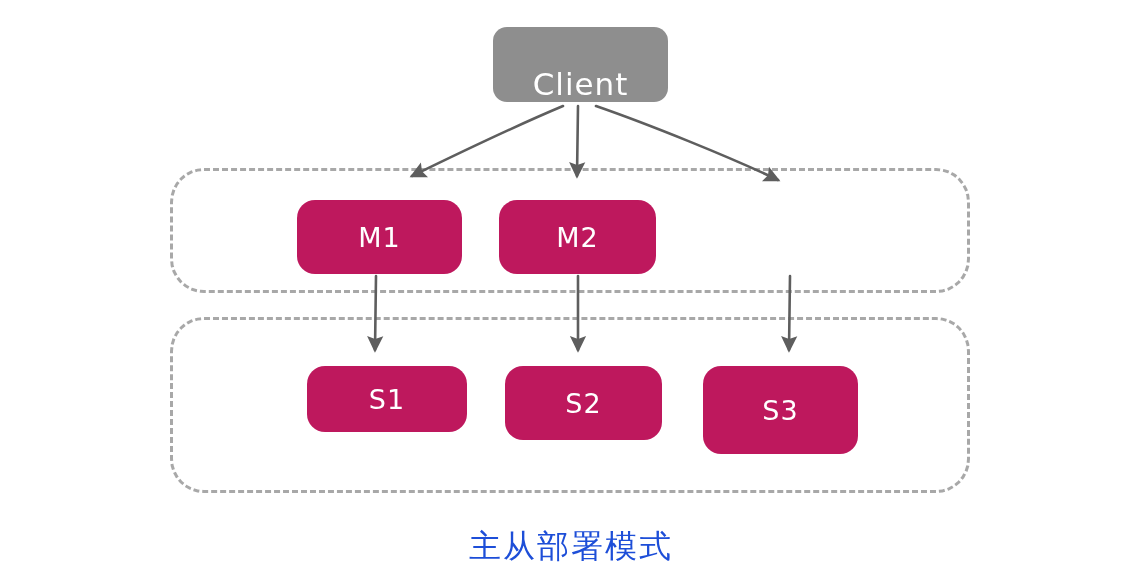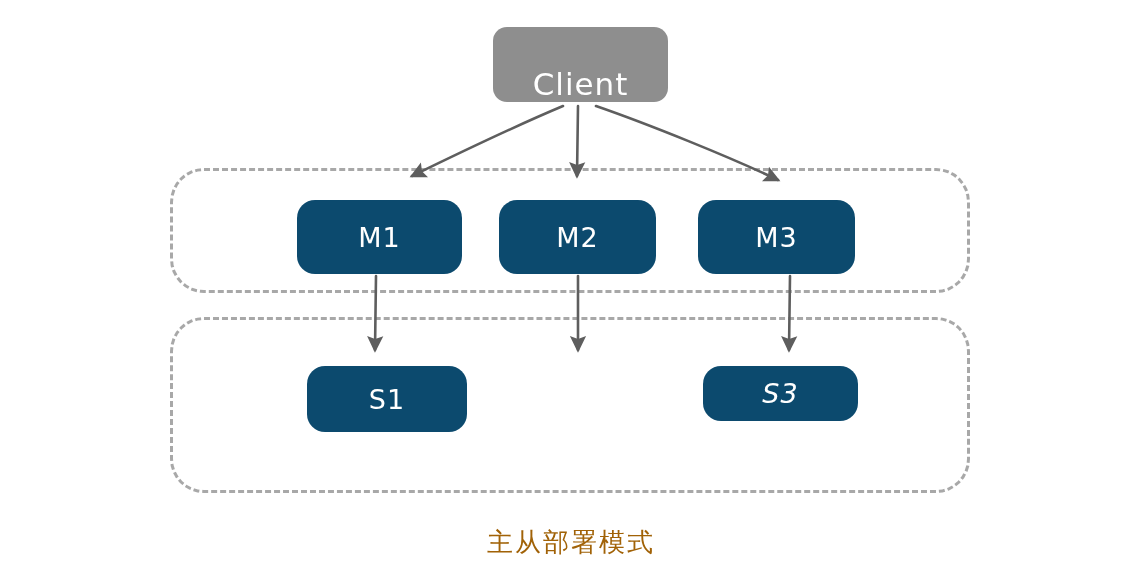--- a/index.html
+++ b/index.html
@@ -34,37 +34,37 @@
     box-sizing: border-box;
     color: #ffffff;
     letter-spacing: 1px;
   }
   .node-client {
     background: #8e8e8e;
     border-radius: 14px;
     font-size: 31px;
   }
   .node-pink {
-    background: #0c4a6e;
+    background: #be185d;
     border-radius: 18px;
     font-size: 27px;
   }
   .group-box {
     position: absolute;
     box-sizing: border-box;
     border: 3px dashed #a8a8a8;
     border-radius: 34px;
     background: transparent;
   }
   .caption {
     position: absolute;
     width: 100%;
     text-align: center;
-    color: #a16207;
-    font-size: 26px;
+    color: #1d4ed8;
+    font-size: 32px;
     letter-spacing: 2px;
     font-family: "DejaVu Sans", sans-serif;
   }
 </style>
 </head>
 <body>
 
 <div id="diagram-root">
 
   <div class="group-box" style="left:170px; top:168px; width:800px; height:125px;"></div>
@@ -96,26 +96,26 @@
   <div class="node node-client" style="left:493px; top:27px; width:175px; height:75px;align-items:flex-end;">
     <span>Client</span>
   </div>
 
   <div class="node node-pink" style="left:297px; top:200px; width:165px; height:74px;">
     <span>M1</span>
   </div>
   <div class="node node-pink" style="left:499px; top:200px; width:157px; height:74px;">
     <span>M2</span>
   </div>
-  <div class="node node-pink" style="left:698px; top:200px; width:157px; height:74px;">
-    <span>M3</span>
-  </div>
 
   <div class="node node-pink" style="left:307px; top:366px; width:160px; height:66px;">
     <span>S1</span>
   </div>
-  <div class="node node-pink" style="left:703px; top:366px; width:155px; height:55px;font-style:italic;">
+  <div class="node node-pink" style="left:505px; top:366px; width:157px; height:74px;">
+    <span>S2</span>
+  </div>
+  <div class="node node-pink" style="left:703px; top:366px; width:155px; height:88px;">
     <span>S3</span>
   </div>
 
   <div class="caption" style="left:0; top:525px;">主从部署模式</div>
 
 </div>
 
 </body></html>

